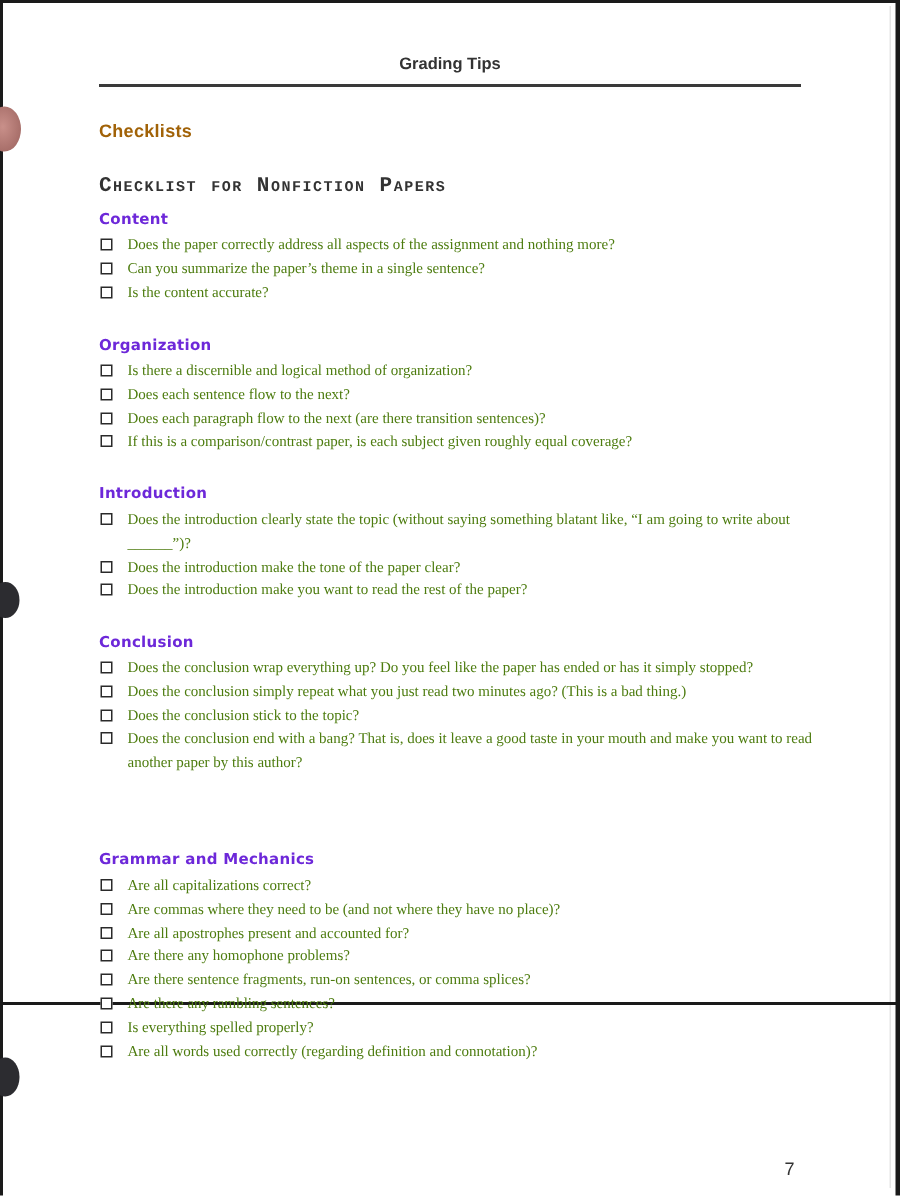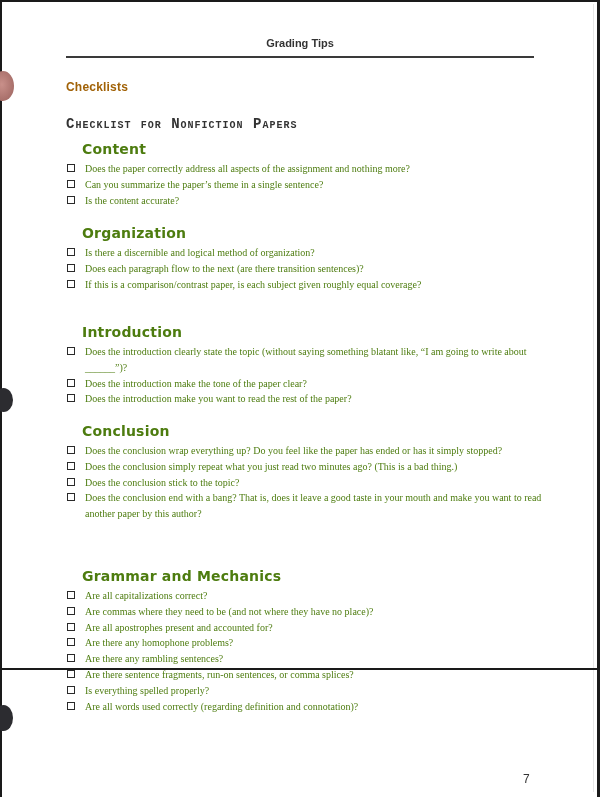--- a/index.html
+++ b/index.html
@@ -27,22 +27,22 @@
       font-family: Liberation Sans, sans-serif; font-weight: bold; font-size: 12px; color: #a16207;
       letter-spacing: 0.2px;
     }
     .subtitle {
       position: absolute; left: 66px; top: 116px; margin: 0;
       font-family: Liberation Mono, monospace; font-weight: bold; font-size: 14px; color: #333;
       font-variant: small-caps; letter-spacing: 1px;
     }
     .section { position: absolute; left: 66px; width: 480px; }
     .section h3 {
-      margin: 0 0 4px 16px; font-family: "DejaVu Sans", sans-serif; font-weight: bold;
-      font-size: 14px; color: #4d7c0f; letter-spacing: 0.2px;
+      margin: 0 0 4px 0; font-family: "DejaVu Sans", sans-serif; font-weight: bold;
+      font-size: 10px; color: #6d28d9; letter-spacing: 0.2px;
     }
     .item {
       position: relative; padding-left: 19px; font-family: "Liberation Serif", serif;
       font-size: 10px; line-height: 15.8px; color: #4d7c0f;
     }
     .cb {
       position: absolute; left: 1px; top: 3px; width: 8px; height: 8px;
       border: 1px solid #2a2a2a; box-sizing: border-box; background: #fff;
     }
     .page-number {
@@ -73,20 +73,21 @@
   <div class="section" style="top:141px;">
     <h3>Content</h3>
     <div class="item"><span class="cb"></span><span>Does the paper correctly address all aspects of the assignment and nothing more?</span></div>
     <div class="item"><span class="cb"></span><span>Can you summarize the paper’s theme in a single sentence?</span></div>
     <div class="item"><span class="cb"></span><span>Is the content accurate?</span></div>
   </div>
 
   <div class="section" style="top:225px;">
     <h3>Organization</h3>
     <div class="item"><span class="cb"></span><span>Is there a discernible and logical method of organization?</span></div>
+    <div class="item"><span class="cb"></span><span>Does each sentence flow to the next?</span></div>
     <div class="item"><span class="cb"></span><span>Does each paragraph flow to the next (are there transition sentences)?</span></div>
     <div class="item"><span class="cb"></span><span>If this is a comparison/contrast paper, is each subject given roughly equal coverage?</span></div>
   </div>
 
   <div class="section" style="top:324px;">
     <h3>Introduction</h3>
     <div class="item"><span class="cb"></span><span>Does the introduction clearly state the topic (without saying something blatant like, “I am going to write about ______”)?</span></div>
     <div class="item"><span class="cb"></span><span>Does the introduction make the tone of the paper clear?</span></div>
     <div class="item"><span class="cb"></span><span>Does the introduction make you want to read the rest of the paper?</span></div>
   </div>
@@ -98,20 +99,20 @@
     <div class="item"><span class="cb"></span><span>Does the conclusion stick to the topic?</span></div>
     <div class="item"><span class="cb"></span><span>Does the conclusion end with a bang?  That is, does it leave a good taste in your mouth and make you want to read another paper by this author?</span></div>
   </div>
 
   <div class="section" style="top:568px;">
     <h3>Grammar and Mechanics</h3>
     <div class="item"><span class="cb"></span><span>Are all capitalizations correct?</span></div>
     <div class="item"><span class="cb"></span><span>Are commas where they need to be (and not where they have no place)?</span></div>
     <div class="item"><span class="cb"></span><span>Are all apostrophes present and accounted for?</span></div>
     <div class="item"><span class="cb"></span><span>Are there any homophone problems?</span></div>
+    <div class="item"><span class="cb"></span><span>Are there sentence fragments, run-on sentences, or comma splices?</span></div>
     <div class="item"><span class="cb"></span><span>Are there any rambling sentences?</span></div>
-    <div class="item"><span class="cb"></span><span>Are there sentence fragments, run-on sentences, or comma splices?</span></div>
     <div class="item"><span class="cb"></span><span>Is everything spelled properly?</span></div>
     <div class="item"><span class="cb"></span><span>Are all words used correctly (regarding definition and connotation)?</span></div>
   </div>
 
   <div class="page-number">7</div>
 </div>
 
 </body></html>

